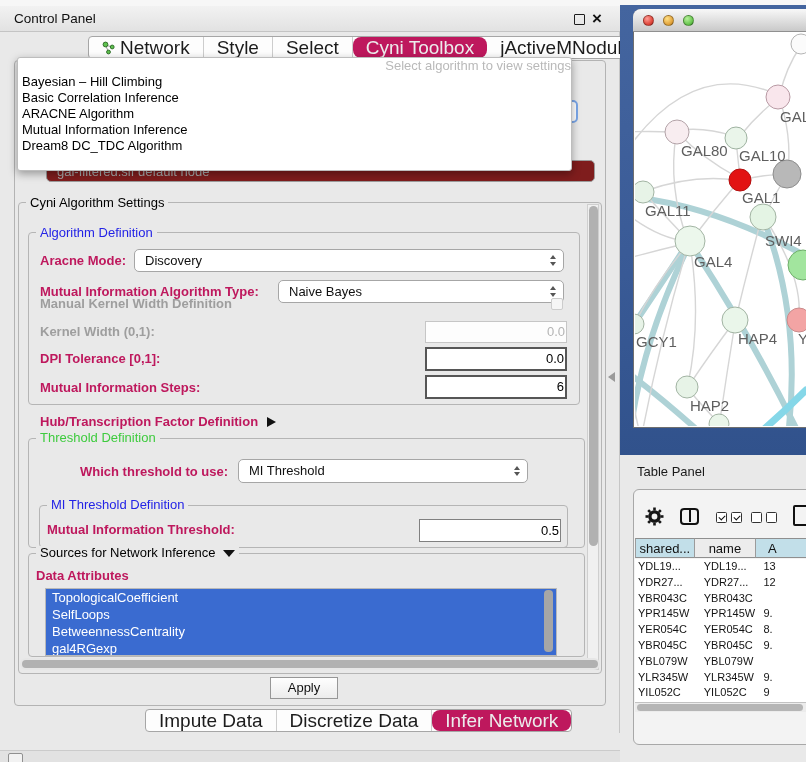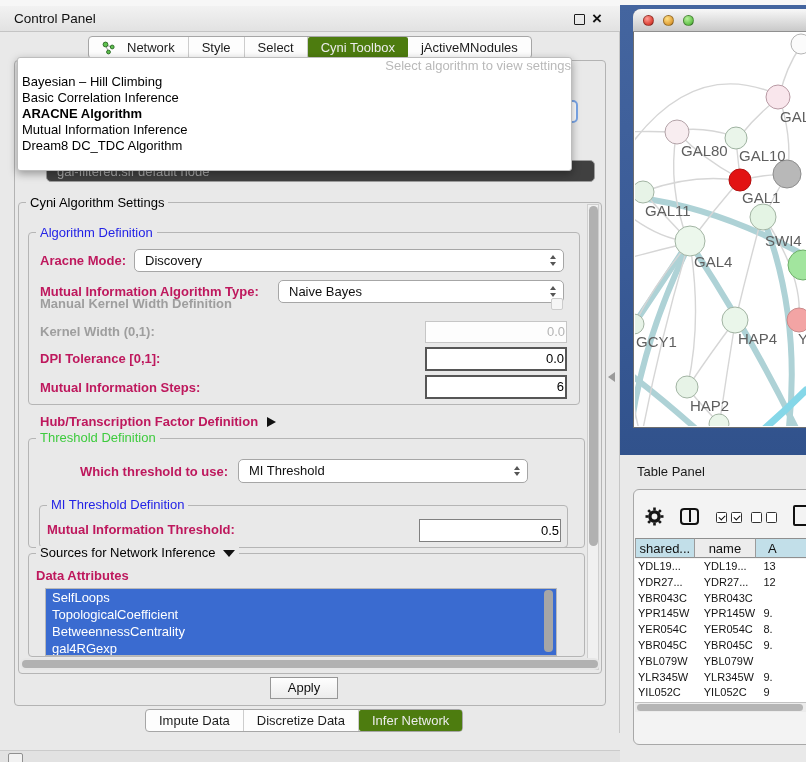--- a/index.html
+++ b/index.html
@@ -11,35 +11,35 @@
 
 #control-panel{left:0;top:6px;width:620px;height:727px;background:#e9e9e9;border-right:1px solid #c6c6c6}
 #cp-titlebar{left:0;top:6px;width:620px;height:26px;background:linear-gradient(#f2f2f2,#e2e2e2);border-bottom:1px solid #c4c4c4}
 #cp-title{left:14px;top:6px;height:26px;line-height:26px;font-size:13.5px;color:#101010}
 #float-btn{left:574px;top:14px;width:11px;height:11px;border:1.7px solid #1d1d1d;border-radius:1px;background:transparent}
 #close-btn{left:592px;top:8px;font-size:17px;font-weight:bold;color:#111;line-height:22px}
 
 .tabbar{display:flex;background:#fdfdfd;border:1px solid #a6a6a6;border-radius:4px;height:23px;align-items:stretch}
 #top-tabs{left:88px;top:36px}
 #bottom-tabs{left:145px;top:709px}
-.tab{display:flex;align-items:center;padding:0 13px;font-size:13px;color:#1c1c1c;border-right:1px solid #cdcdcd;gap:12px;white-space:nowrap}
+.tab{display:flex;align-items:center;padding:0 13px;font-size:19px;color:#1c1c1c;border-right:1px solid #cdcdcd;gap:5px;white-space:nowrap}
 .tab:last-child{border-right:none}
-.tab.sel{background:#4d7c0f;color:#ececec;border-right:none;border-radius:2px}
+.tab.sel{background:#be185d;color:#ececec;border-right:none;border-radius:8px}
 .tabicon{display:flex;align-items:center}
 
 #inner-panel{left:14px;top:60px;width:592px;height:646px;border:1px solid #b3b3b3;border-radius:4px;background:#e9e9e9}
 
 #focus-combo{left:22px;top:100px;width:556px;height:23px;background:#fff;border:2px solid #7aa6e8;border-radius:5px;z-index:3}
-#bg-combo{left:46px;top:160px;width:549px;height:22px;background:#404040;border:1px solid #9c9c9c;border-radius:5px;z-index:4}
+#bg-combo{left:46px;top:160px;width:549px;height:22px;background:#7f1d1d;border:1px solid #9c9c9c;border-radius:5px;z-index:4}
 #bg-combo span{display:block;padding-left:10px;line-height:21px;font-size:13px;color:#a8a8a8;white-space:nowrap;overflow:hidden}
 
 #algo-popup{left:17px;top:57px;width:555px;height:114px;background:#fff;border:1px solid #bdbdbd;border-radius:3px;box-shadow:0 3px 9px rgba(0,0,0,.35);z-index:50}
 #algo-ph{height:16px;line-height:16px;text-align:right;color:#b9b9b9;font-size:13px}
 .ai{height:16px;line-height:16px;font-size:13px;padding-left:4px;color:#000;white-space:nowrap}
-.ai.bold{font-weight:bold}
+.ai.bold{font-weight:normal}
 
 .gbox{border:1px solid #b5b5b5;border-radius:4px;z-index:2}
 .glabel{background:#e9e9e9;padding:0 4px;font-size:13px;line-height:14px;z-index:5;white-space:nowrap}
 .glabel.blue{color:#2323e6}
 .glabel.green{color:#3ecb3e}
 .rowlbl{font-weight:bold;font-size:13px;color:#be185d;line-height:22px;white-space:nowrap;z-index:6}
 .rowlbl.dis{color:#9e9e9e}
 
 .combo{background:#fff;border:1px solid #a6a6a6;border-radius:5px;z-index:6}
 .cval{position:absolute;left:10px;top:0;line-height:21px;font-size:13px;color:#101010;white-space:nowrap}
@@ -234,22 +234,22 @@
     <span>0.5</span>
   </div>
 
 <div class="gbox abs" style="left:28px;top:553px;width:557px;height:104px"></div>
 <div class="glabel abs" style="left:36px;top:546px;display:flex;align-items:center;gap:7px">
   <span>Sources for Network Inference</span>
   <i class="tri-d"></i>
 </div>
 <div class="rowlbl abs" style="left:36px;top:565px">Data Attributes</div>
 <div id="attr-list" class="abs">
+    <div class="attr">TopologicalCoefficient</div>
     <div class="attr">SelfLoops</div>
-    <div class="attr">TopologicalCoefficient</div>
     <div class="attr">BetweennessCentrality</div>
     <div class="attr">gal4RGexp</div>
   </div>
 <div id="attr-vthumb" class="abs"></div>
 
 <div id="cyni-vtrack" class="abs"></div>
 <div id="cyni-vthumb" class="abs"></div>
 <div id="cyni-htrack" class="abs"></div>
 <div id="cyni-hthumb" class="abs"></div>
 

